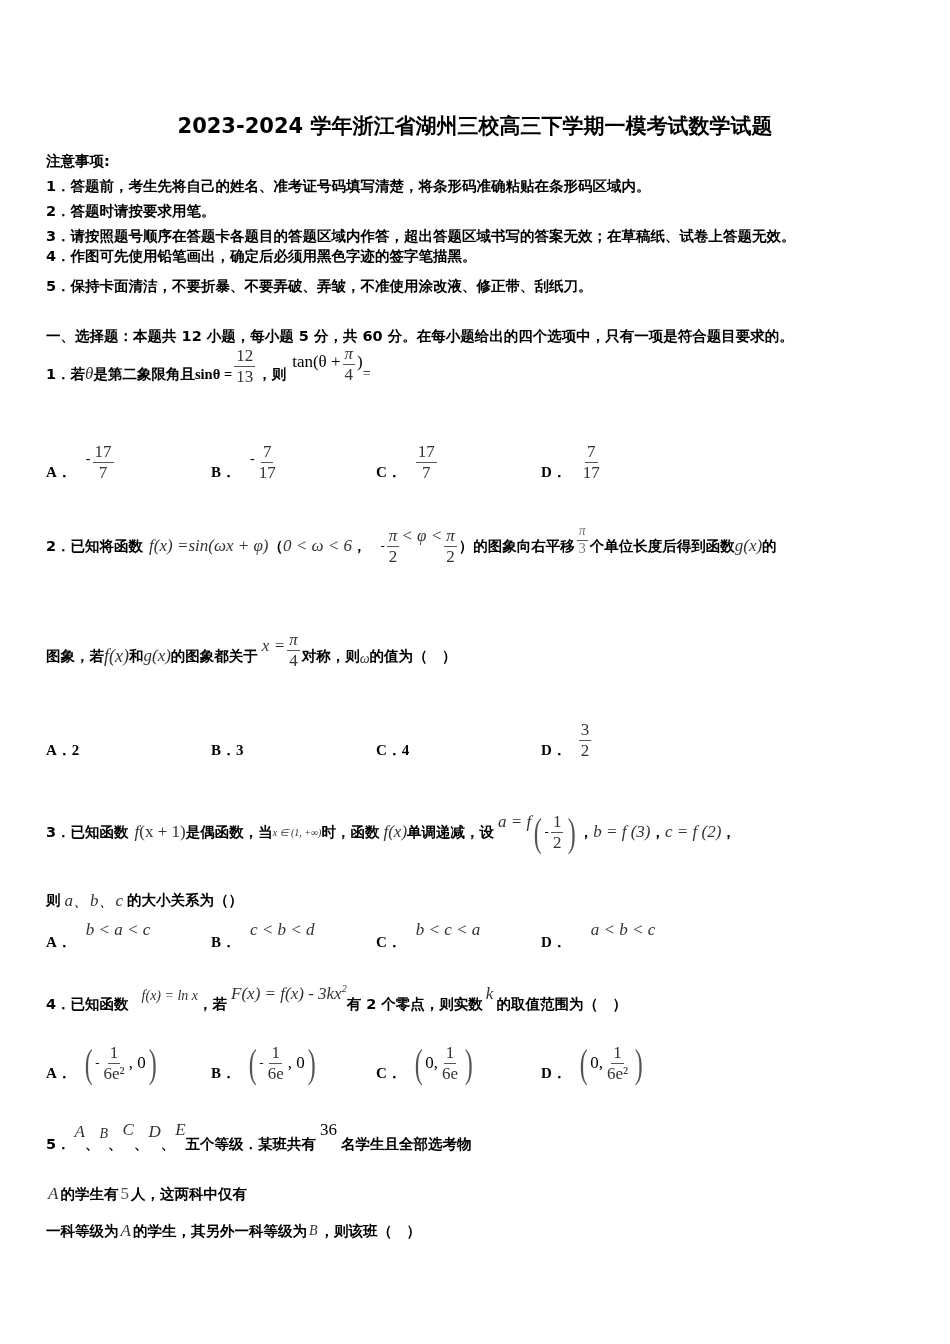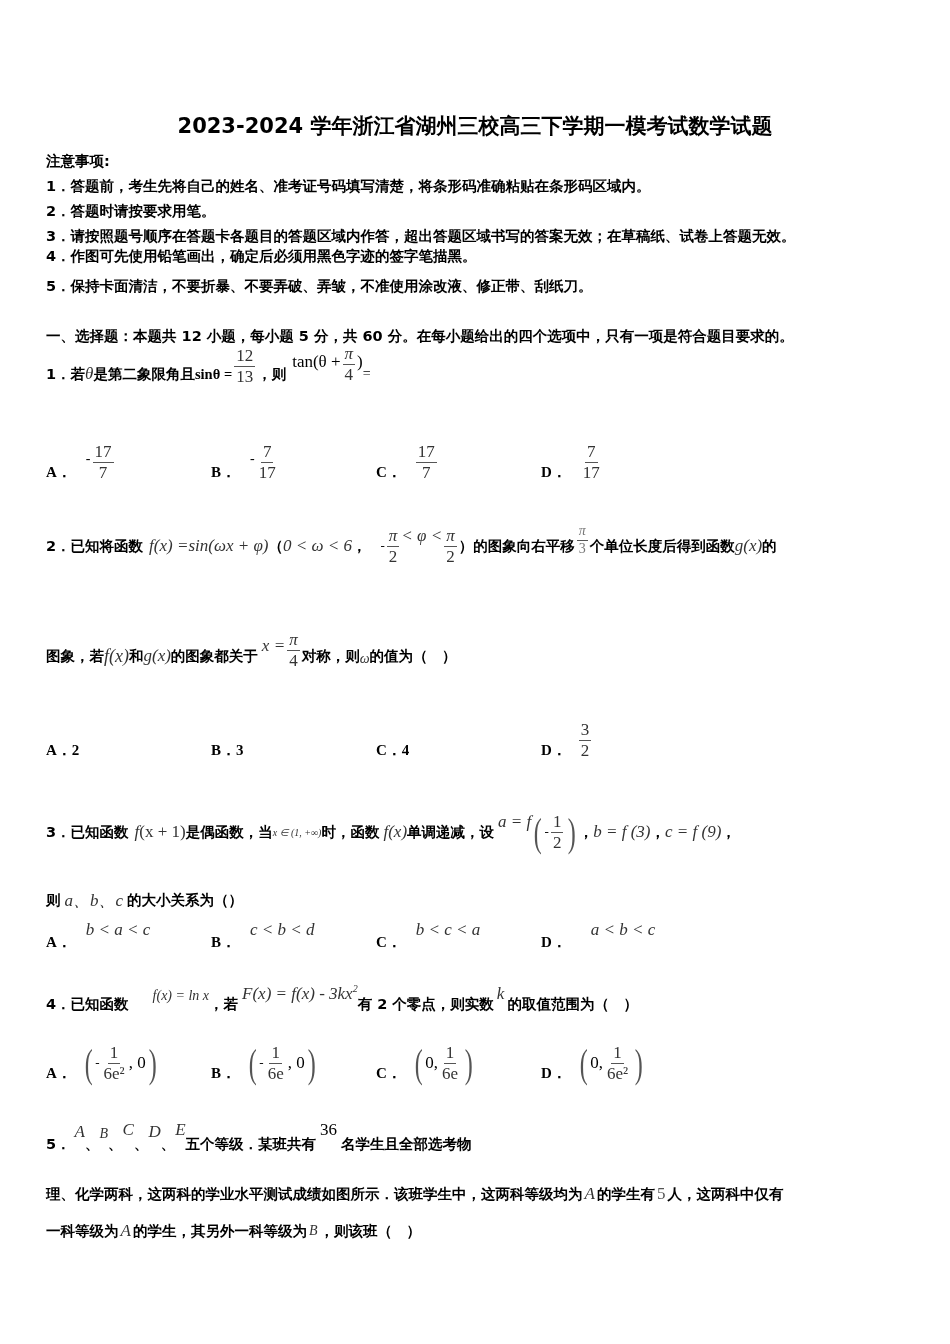--- a/index.html
+++ b/index.html
@@ -164,21 +164,21 @@
   <span class="paren">(</span>
   <span class="m" style="font-size:13px;">-</span>
   <span class="frac">
       <span class="num">1</span>
       <span class="den">2</span>
     </span>
   <span class="paren">)</span>
   <span>，</span>
   <span class="mi">b = f (3)</span>
   <span>，</span>
-  <span class="mi">c = f (9)</span>
+  <span class="mi">c = f (2)</span>
   <span>，</span>
 </div>
 
 <div class="abs txt" style="left:46px;top:884px;display:flex;align-items:center;">
   <span>则</span>
   <span class="mi" style="margin:5px 4px;">a、b、c</span>
   <span>的大小关系为（）</span>
 </div>
 
 <div class="abs" style="left:46px;top:918px;height:34px;display:flex;align-items:flex-end;">
@@ -194,21 +194,21 @@
   <span class="mi" style="position:relative;top:-12px;margin-left:14px;">b &lt; c &lt; a</span>
 </div>
 <div class="abs" style="left:541px;top:918px;height:34px;display:flex;align-items:flex-end;">
   <span class="opt-label">D．</span>
   <span class="mi" style="position:relative;top:-12px;margin-left:24px;">a &lt; b &lt; c</span>
 </div>
 
 <div class="abs txt" style="left:46px;top:980px;display:flex;align-items:flex-end;height:34px;">
   <span>4．</span>
   <span>已知函数</span>
-  <span class="mi" style="font-size:14px;position:relative;top:-10px;margin-left:24px;">f(x) = ln x</span>
+  <span class="mi" style="font-size:14px;position:relative;top:-10px;margin-left:13px;">f(x) = ln x</span>
   <span>，若</span>
   <span class="mi" style="position:relative;top:-10px;margin-left:4px;">F(x) = f(x) - 3kx</span>
   <span class="mi" style="font-size:10px;position:relative;top:-20px;">2</span>
   <span>有 2 个零点，则实数</span>
   <span class="mi" style="position:relative;top:-10px;margin:0 3px;">k</span>
   <span>的取值范围为（　）</span>
 </div>
 
 <div class="abs" style="left:46px;top:1038px;display:flex;align-items:center;height:50px;">
   <span class="opt-label" style="position:relative;top:10px;">A．</span>
@@ -263,21 +263,20 @@
   <span>、</span>
   <span class="mi" style="position:relative;top:-12px;">D</span>
   <span>、</span>
   <span class="mi" style="position:relative;top:-14px;">E</span>
   <span>五个等级．某班共有</span>
   <span class="m" style="position:relative;top:-14px;margin:0 4px;">36</span>
   <span>名学生且全部选考物</span>
 </div>
 
 <div class="abs txt" style="left:46px;top:1184px;display:flex;align-items:center;">
-  <span>理、化学两科，这两科的学业水平测试成绩如图所示．该班学生中，这两科等级均为</span>
   <span class="mi" style="margin:0 2px;">A</span>
   <span>的学生有</span>
   <span class="m" style="margin:0 2px;color:#555;">5</span>
   <span>人，这两科中仅有</span>
 </div>
 
 <div class="abs txt" style="left:46px;top:1221px;display:flex;align-items:center;">
   <span>一科等级为</span>
   <span class="mi" style="margin:0 2px;">A</span>
   <span>的学生，其另外一科等级为</span>

